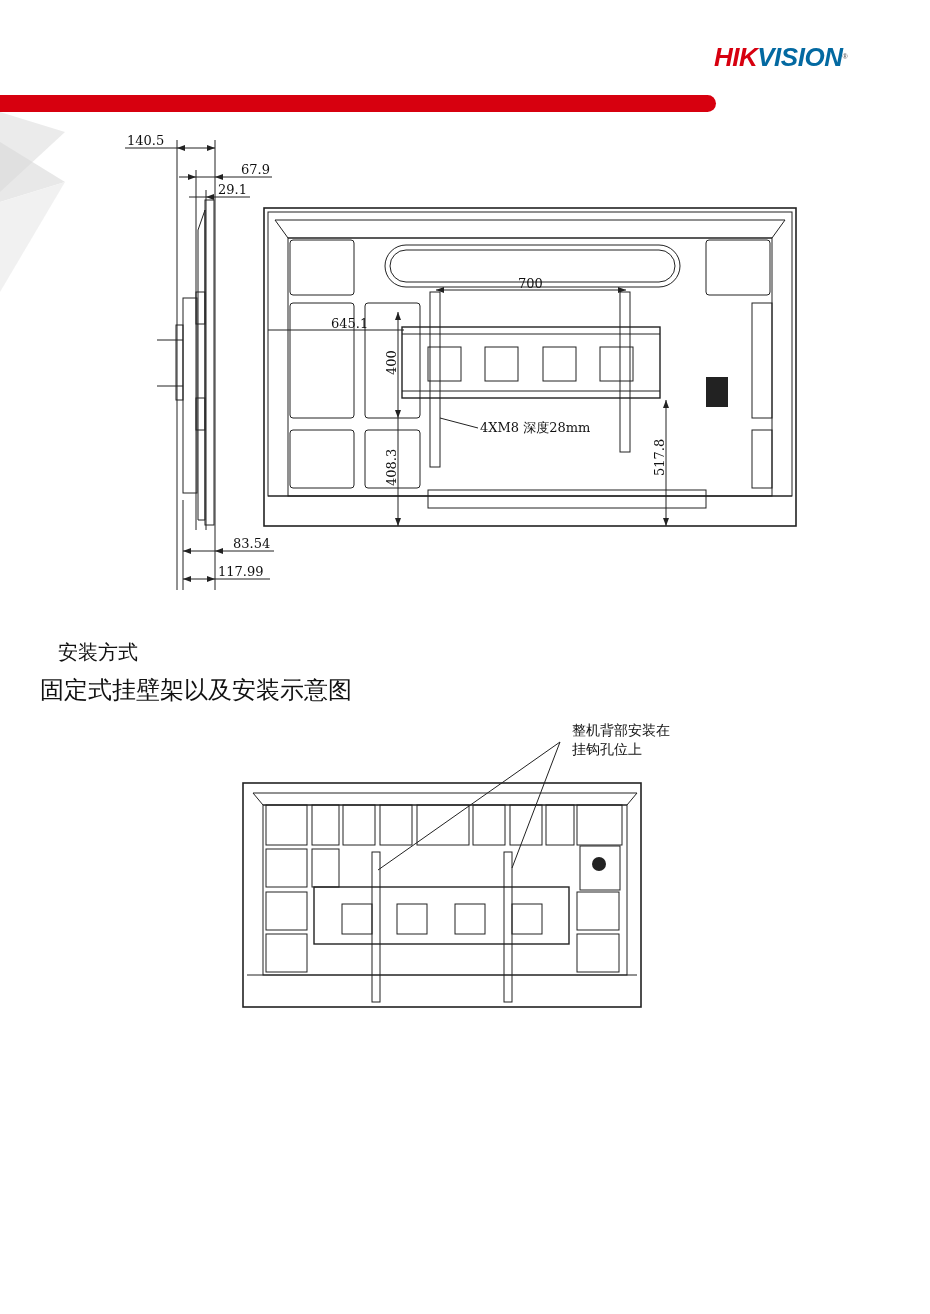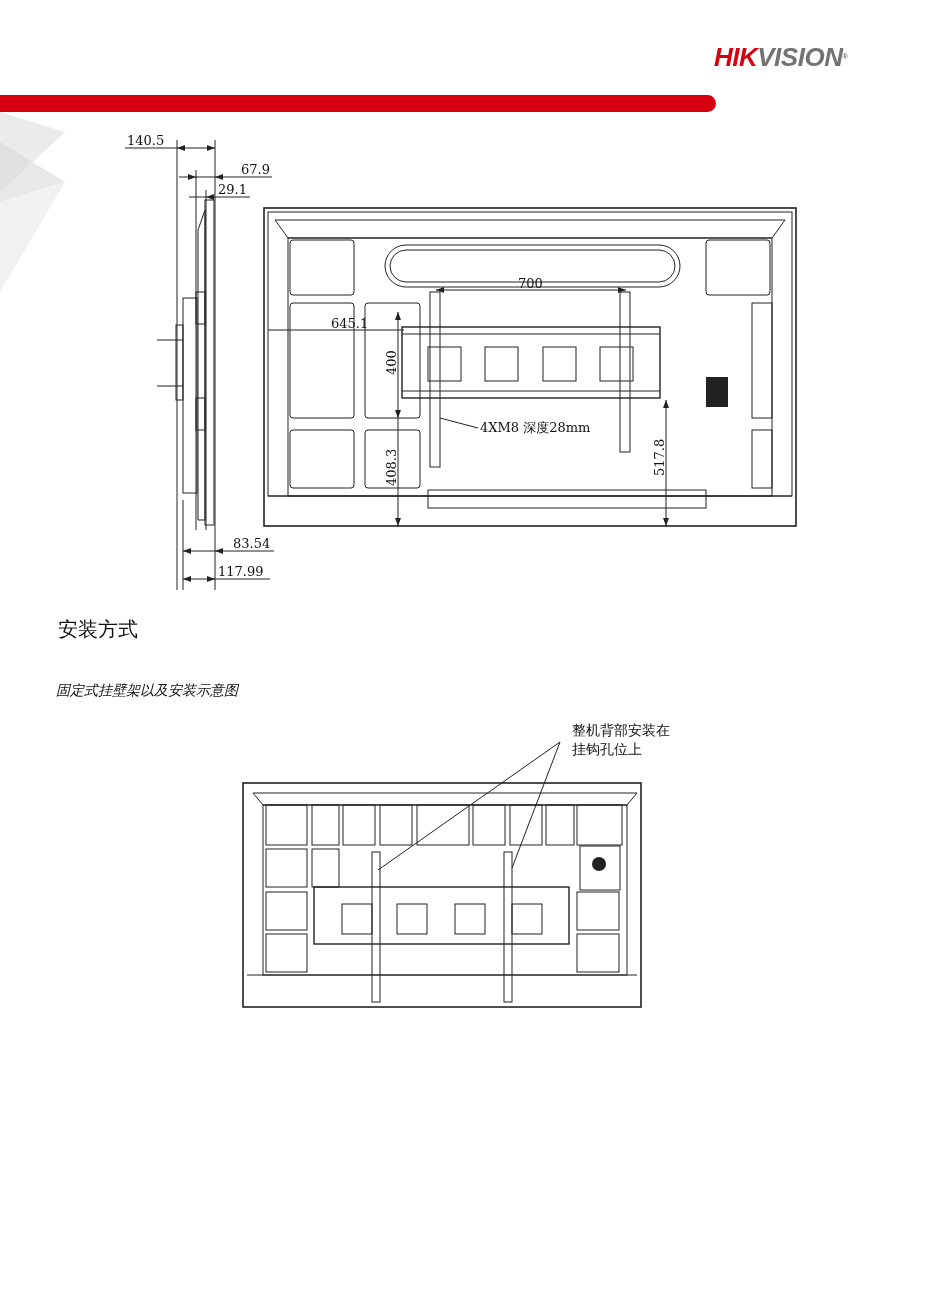--- a/index.html
+++ b/index.html
@@ -1,29 +1,29 @@
 <!DOCTYPE html>
 <html><head>
 <meta charset="utf-8">
 <style>
   html, body { margin:0; padding:0; background:#ffffff; }
   body { width:930px; height:1314px; position:relative; overflow:hidden;
          font-family:"DejaVu Sans", sans-serif; color:#111; }
   .logo { position:absolute; left:714px; top:42px; font-family:"Liberation Sans", sans-serif;
           font-weight:bold; font-style:italic; font-size:26px; letter-spacing:-0.5px; line-height:30px; }
   .logo .hik { color:#d7000f;margin-top:36px; }
-  .logo .vis { color:#737373; }
+  .logo .vis { color:#0369a1; }
   .logo .reg { font-size:7px; color:#6d6e71; vertical-align:top; font-style:normal; }
   .redbar { position:absolute; left:0; top:95px; width:716px; height:17px; background:#d7000f;
             border-radius:0 9px 9px 0; }
   .watermark { position:absolute; left:0; top:112px; }
   .drawing { position:absolute; left:0; top:0; }
   .dim { font-family:"DejaVu Serif", serif; font-size:13px; fill:#111; }
-  .h1 { position:absolute; left:58px; top:616px; font-size:20px; line-height:26px; }
-  .h2 { position:absolute; left:56px; top:678px; font-size:14px; line-height:24px;font-style:italic; }
+  .h1 { position:absolute; left:58px; top:639px; font-size:20px; line-height:26px; }
+  .h2 { position:absolute; left:40px; top:678px; font-size:24px; line-height:24px; }
   .note { position:absolute; left:572px; top:721px; font-size:14px; line-height:19px;font-family:Liberation Serif, serif; }
 </style>
 </head>
 <body>
 
 <div class="logo">
   <span class="hik">HIK</span><span class="vis">VISION</span><span class="reg">®</span>
 </div>
 <div class="redbar"></div>
 

